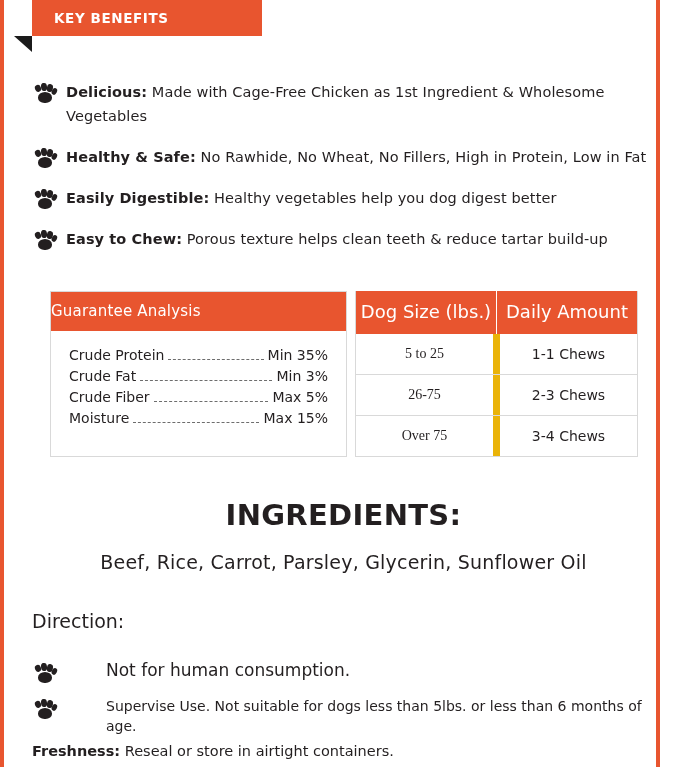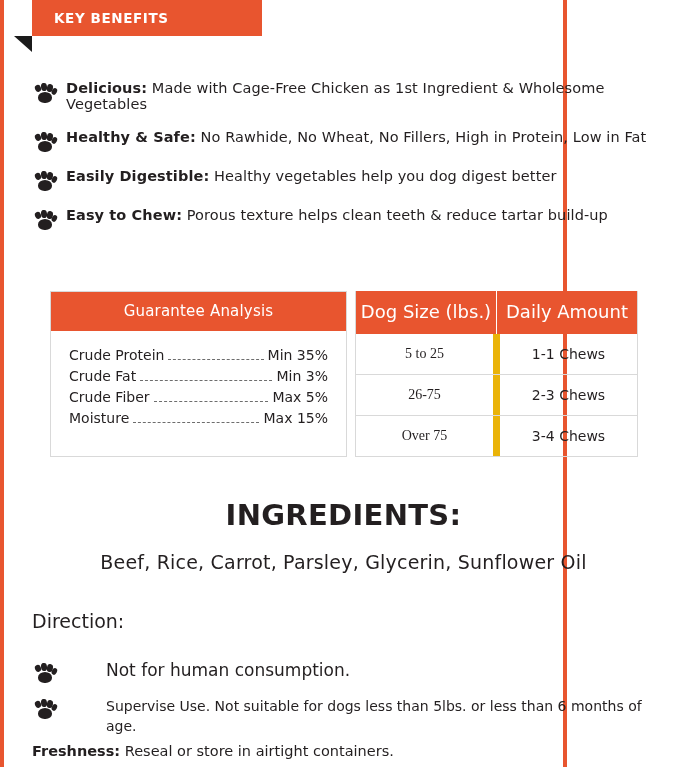--- a/index.html
+++ b/index.html
@@ -10,21 +10,21 @@
     width: 679px;
     height: 767px;
     background: #ffffff;
     font-family: "DejaVu Sans", sans-serif;
     color: #231f20;
     position: relative;
     overflow: hidden;
   }
   .page {
     position: relative;
-    width: 567px;
+    width: 660px;
     height: 767px;
     box-sizing: border-box;
     border-left: 4px solid #e8552f;
     border-right: 4px solid #e8552f;
   }
 
   
   .banner-wrap {
     position: absolute;
     left: 28px;
@@ -82,21 +82,21 @@
   .paw .t1 { width: 5.5px; height: 7px; left: 1px;    top: 3px;  transform: rotate(-22deg); }
   .paw .t2 { width: 5.5px; height: 7.5px; left: 7px;  top: 0.5px; transform: rotate(-6deg); }
   .paw .t3 { width: 5.5px; height: 7.5px; left: 13px; top: 1.5px; transform: rotate(10deg); }
   .paw .t4 { width: 5px;   height: 6.5px; left: 18px; top: 6px;  transform: rotate(26deg); }
   .paw .pad {
     width: 14px; height: 11px; left: 4px; top: 10px;
     border-radius: 50% 50% 46% 46%;
   }
   .benefit-text {
     font-size: 14.5px;
-    line-height: 16px;
+    line-height: 24px;
     letter-spacing: 0.1px;
   }
   .benefit-text b {
     font-weight: bold;
   }
 
   
   .tables {
     position: absolute;
     top: 291px;
@@ -106,21 +106,20 @@
     gap: 8px;
   }
   .guarantee {
     width: 297px;
     border: 1px solid #d9d9d9;
     box-sizing: border-box;
   }
   .tbl-head {
     background: #e8552f;
     color: #ffffff;
-    text-align: center;
     font-size: 15px;
     padding: 10px 0 11px;
     letter-spacing: 0.2px;
   }
   .guarantee-body {
     padding: 14px 18px 16px 18px;
   }
   .g-row {
     display: flex;
     align-items: baseline;

